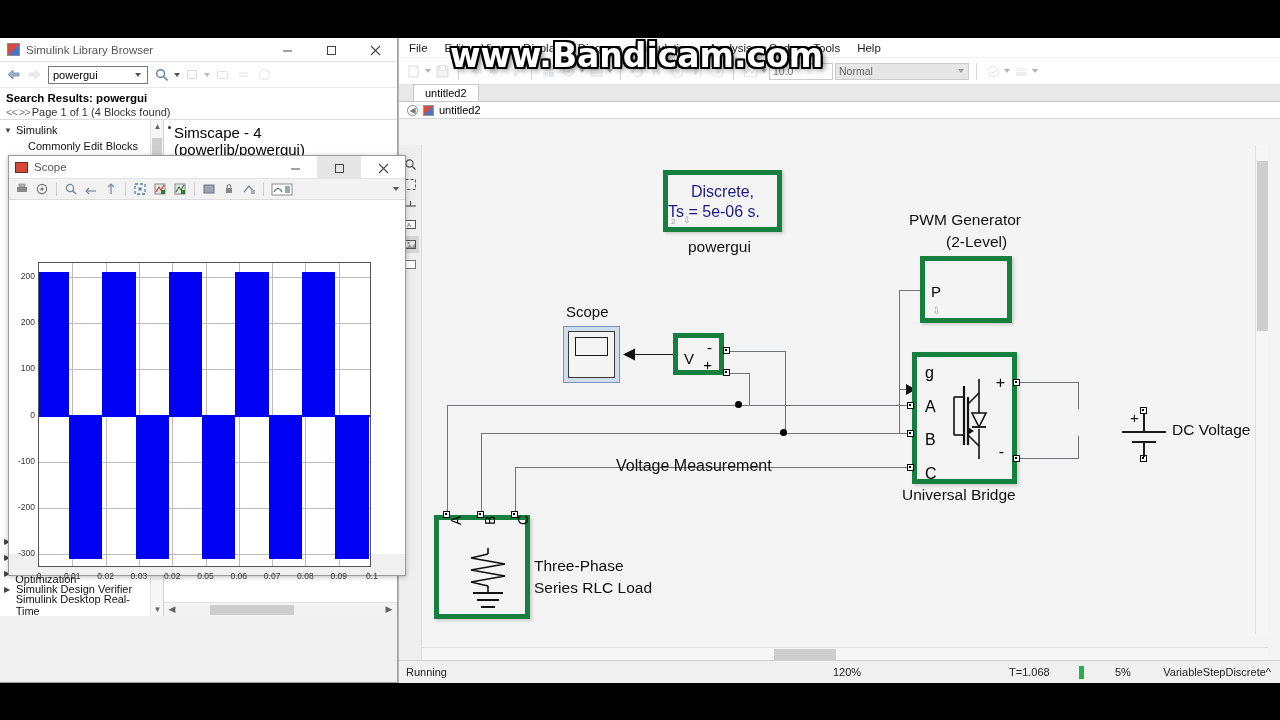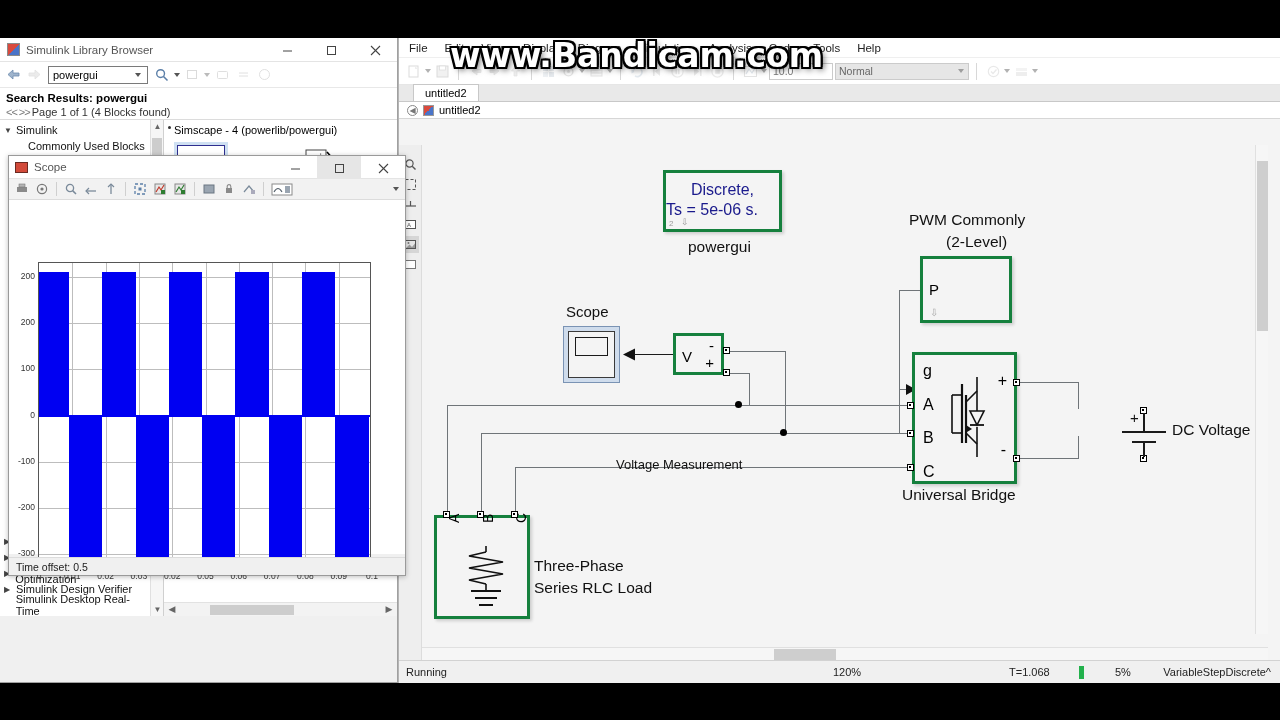--- a/index.html
+++ b/index.html
@@ -53,21 +53,21 @@
   .lb-body { display:flex; height:497px; background:#fff; border-top:1px solid #dcdcdc; }
   .lb-tree { width:164px; border-right:1px solid #d0d0d0; position:relative; overflow:hidden; background:#fff;}
   .tnode { display:flex; align-items:center; height:16px; font-size:11px; padding-left:4px; color:#111; }
   .tnode .arw { width:12px; color:#444; font-size:8px; }
   .tnode.child { padding-left:28px; }
   .treescroll { position:absolute; right:0; top:0; width:13px; height:100%; background:#f6f6f6; border-left:1px solid #e0e0e0;}
   .treescroll .thumb { position:absolute; left:1px; top:18px; width:10px; height:34px; background:#cdcdcd;}
   .tsbtn { position:absolute; left:2px; width:9px; height:9px; color:#666; font-size:8px; text-align:center; line-height:9px;}
 
   .lb-panel { flex:1; position:relative; background:#fff; }
-  .panelhdr { font-size:11px; padding:4px 6px 2px 10px; position:relative; }
+  .panelhdr { font-size:15px; padding:4px 6px 2px 10px; position:relative; }
   .panelhdr .bullet { position:absolute; left:4px; top:6px; width:3px;height:3px;background:#333;border-radius:50%; }
   .blockrow { display:flex; align-items:flex-start; gap:10px; padding:4px 10px; }
   .blk-pg { width:48px; height:34px; border:1px solid #2f2f8f; background:#fff; display:flex;
             align-items:center; justify-content:center; color:#2a2a8c; font-size:7px; }
   .blk-sel { background:#cfe0f2; padding:3px; }
   .hscroll { position:absolute; left:0; bottom:0; height:14px; width:100%; background:#f3f3f3;
              border-top:1px solid #e2e2e2; }
   .hscroll .thumb { position:absolute; top:2px; left:46px; height:10px; width:84px; background:#cdcdcd;}
   .hs-arrow { position:absolute; top:1px; width:12px; height:12px; color:#666; font-size:9px; text-align:center;}
 
@@ -130,22 +130,22 @@
   .vtb-ic.sel { background:#d6d6d6; }
   .canvas { position:absolute; left:23px; top:0; right:13px; bottom:13px; background:#f4f4f4;
             overflow:hidden; }
   .canvas-vscroll { position:absolute; right:0; top:0; width:13px; bottom:13px; background:#f6f6f6;
                     border-left:1px solid #e0e0e0;}
   .canvas-vscroll .thumb { position:absolute; left:1px; top:16px; width:11px; height:170px; background:#cecece;}
   .canvas-hscroll { position:absolute; left:23px; right:13px; bottom:0; height:13px; background:#f6f6f6;
                     border-top:1px solid #e0e0e0;}
   .canvas-hscroll .thumb { position:absolute; top:1px; left:352px; width:62px; height:11px; background:#cecece;}
 
-  .sblock { position:absolute; border:3px solid #15803d; background:#f4f4f4; }
-  .slabel { position:absolute; font-size:13px; color:#111; white-space:nowrap; }
+  .sblock { position:absolute; border:5px solid #15803d; background:#f4f4f4; }
+  .slabel { position:absolute; font-size:16px; color:#111; white-space:nowrap; }
   .port { position:absolute; width:7px; height:7px; background:#fff; border:1.5px solid #000; }
   .port i { position:absolute; left:1.2px; top:1.2px; width:2px; height:2px; background:#000; }
   .wire { position:absolute; background:#6f7478; }
   .wireb { position:absolute; background:#1a1a1a; }
   .junc { position:absolute; width:7px; height:7px; border-radius:50%; background:#000; }
 
   .statusbar { position:absolute; left:0; bottom:0; width:882px; height:23px; background:#f0f0f0;
                border-top:1px solid #d2d2d2; display:flex; align-items:center; font-size:11px; color:#222;}
   .sb-run { margin-left:7px; }
   .sb-zoom { position:absolute; left:434px; }
@@ -268,21 +268,21 @@
           <span>Simulink Control Design</span>
         </div>
         <div class="tnode" style="position: absolute; top: 413px; left: 0px; right: 13px;">
           <span class="arw">▶</span>
           <span>Simulink Coder</span>
         </div>
         <div class="tnode child" style="position: absolute; top: 34px; left: 0px; right: 13px;">
           <span>Continuous</span>
         </div>
         <div class="tnode child" style="position: absolute; top: 18px; left: 0px; right: 13px;">
-          <span>Commonly Used Blocks</span>
+          <span>Commonly Edit Blocks</span>
         </div>
         <div class="tnode" style="position: absolute; top: 2px; left: 0px; right: 13px;">
           <span class="arw">▼</span>
           <span>Simulink</span>
         </div>
       <div class="treescroll">
         <div class="tsbtn" style="top:2px;">▲</div>
         <div class="thumb"></div>
         <div class="tsbtn" style="bottom:2px;">▼</div>
       </div>
@@ -472,23 +472,20 @@
         <div class="xtick" style="position: absolute; left: 163.2px; top: 371px;">0.02</div>
         <div class="xtick" style="position: absolute; left: 196.5px; top: 371px;">0.05</div>
         <div class="xtick" style="position: absolute; left: 229.8px; top: 371px;">0.06</div>
         <div class="xtick" style="position: absolute; left: 263.1px; top: 371px;">0.07</div>
         <div class="xtick" style="position: absolute; left: 296.4px; top: 371px;">0.08</div>
         <div class="xtick" style="position: absolute; left: 329.7px; top: 371px;">0.09</div>
         <div class="xtick" style="position: absolute; left: 363px; top: 371px;">0.1</div>
       </div>
   </div>
 
-  <div class="sc-status">
-    <span>Time offset:  0.5</span>
-  </div>
 </div>
 
 <div id="modelWin">
 
   <div class="menubar" id="menubar">
       <div class="mb-item">File</div>
       <div class="mb-item">Edit</div>
       <div class="mb-item">View</div>
       <div class="mb-item">Display</div>
       <div class="mb-item">Diagram</div>
@@ -727,21 +724,21 @@
         </div>
 
       <div class="sblock" style="left:241px; top:25px; width:119px; height:62px; background:#f4f4f4; box-shadow:2px 2px 3px rgba(0,0,0,.16);">
         <div style="position:absolute; left:0; right:0; top:8px; text-align:center; color:#1a1a8c; font-size:16px;">Discrete,</div>
         <div style="position:absolute; left:0; right:0; top:28px; color:#1a1a8c; font-size:16px;">Ts = 5e-06 s.</div>
         <div style="position:absolute; left:3px; bottom:1px; font-size:8px; color:#9a9a9a;">2</div>
         <div style="position:absolute; left:15px; bottom:2px; font-size:9px; color:#9a9a9a;">⇩</div>
       </div>
       <div class="slabel" style="left:266px; top:93px; font-size:15.5px;">powergui</div>
 
-      <div class="slabel" style="left:487px; top:66px; font-size:15.5px;">PWM Commonly</div>
+      <div class="slabel" style="left:487px; top:66px; font-size:15.5px;">PWM Generator</div>
       <div class="slabel" style="left:524px; top:88px; font-size:15.5px;">(2-Level)</div>
       <div class="sblock" style="left:498px; top:111px; width:92px; height:67px; box-shadow:2px 2px 3px rgba(0,0,0,.16);">
         <span style="position:absolute; left:6px; top:22px; font-size:15px;">P</span>
         <span style="position:absolute; left:7px; bottom:2px; font-size:10px; color:#aaa;">⇩</span>
       </div>
 
       <div class="sblock" style="left:490px; top:207px; width:105px; height:132px; box-shadow:2px 2px 3px rgba(0,0,0,.16);">
         <span style="position:absolute; left:8px; top:7px; font-size:16px;">g</span>
         <span style="position:absolute; left:8px; top:41px; font-size:16px;">A</span>
         <span style="position:absolute; left:8px; top:74px; font-size:16px;">B</span>

